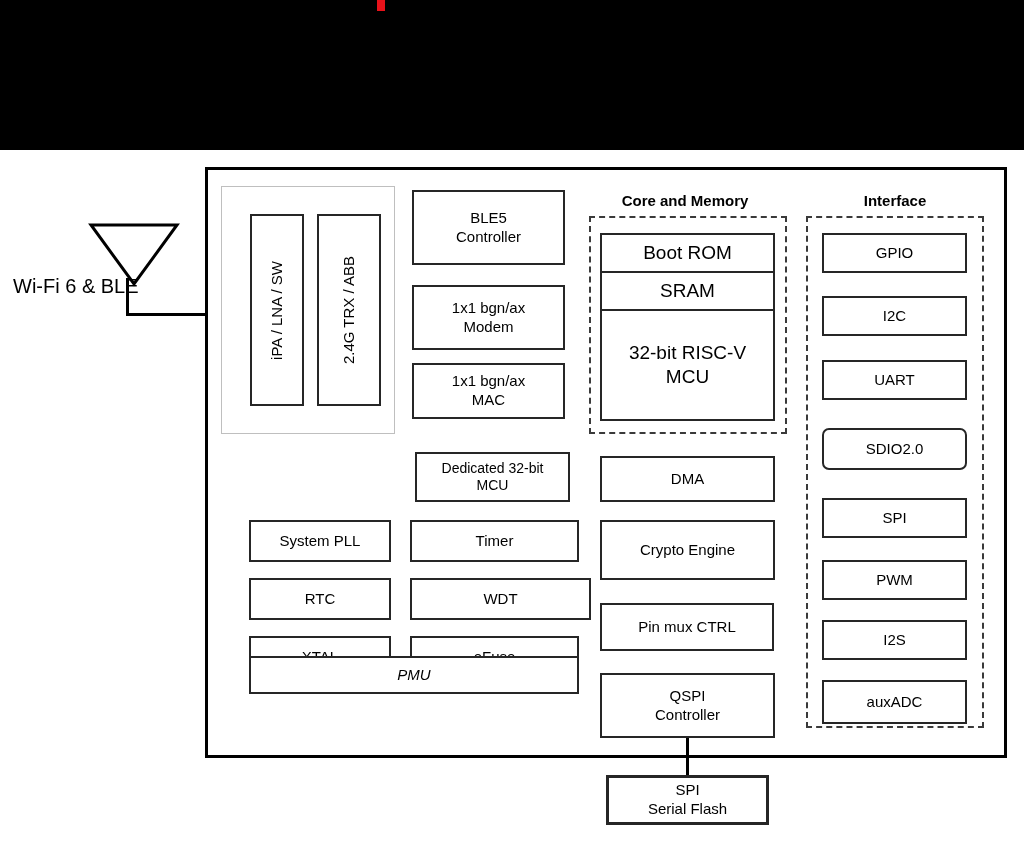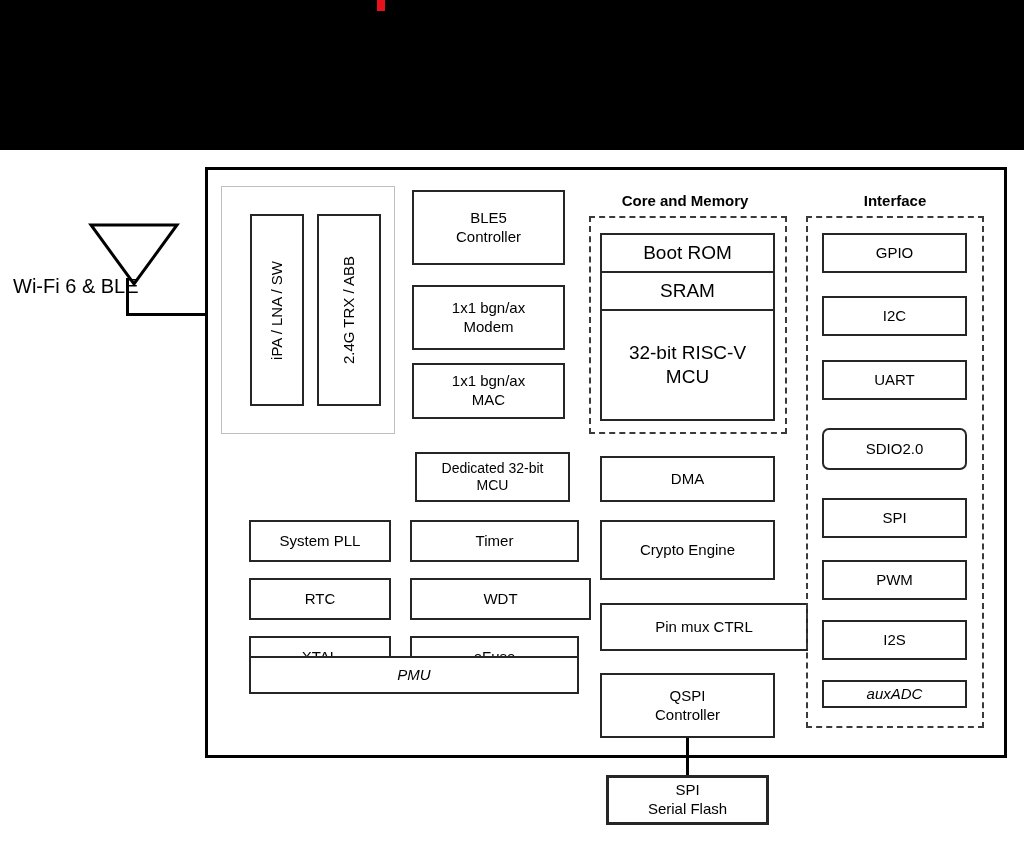--- a/index.html
+++ b/index.html
@@ -192,21 +192,21 @@
 MCU</span>
     </div>
   </div>
 
   <div class="box" style="left:600px; top:456px; width:175px; height:46px;text-align:center;">
     <span>DMA</span>
   </div>
   <div class="box" style="left:600px; top:520px; width:175px; height:60px;">
     <span>Crypto Engine</span>
   </div>
-  <div class="box" style="left:600px; top:603px; width:208px; height:48px;">
+  <div class="box" style="left:600px; top:603px; width:174px; height:48px;">
     <span>Pin mux CTRL</span>
   </div>
   <div class="box" style="left:600px; top:673px; width:175px; height:65px;">
     <span>QSPI
 Controller</span>
   </div>
 
   <div class="group-title" style="left:831px; top:192px; width:128px;">Interface</div>
   <div class="dashed-group" style="left:806px; top:216px; width:178px; height:512px;"></div>
 
@@ -224,21 +224,21 @@
   </div>
   <div class="box" style="left:822px; top:498px; width:145px; height:40px;">
     <span>SPI</span>
   </div>
   <div class="box" style="left:822px; top:560px; width:145px; height:40px;">
     <span>PWM</span>
   </div>
   <div class="box" style="left:822px; top:620px; width:145px; height:40px;">
     <span>I2S</span>
   </div>
-  <div class="box" style="left:822px; top:680px; width:145px; height:28px;font-style:italic;">
+  <div class="box" style="left:822px; top:680px; width:145px; height:44px;">
     <span>auxADC</span>
   </div>
 
   <div class="wire wire-v" style="left:686px; top:738px; height:38px;"></div>
 
   <div class="box" style="left:606px; top:775px; width:163px; height:50px; border-width:3px;">
     <span>SPI
 Serial Flash</span>
   </div>
 

